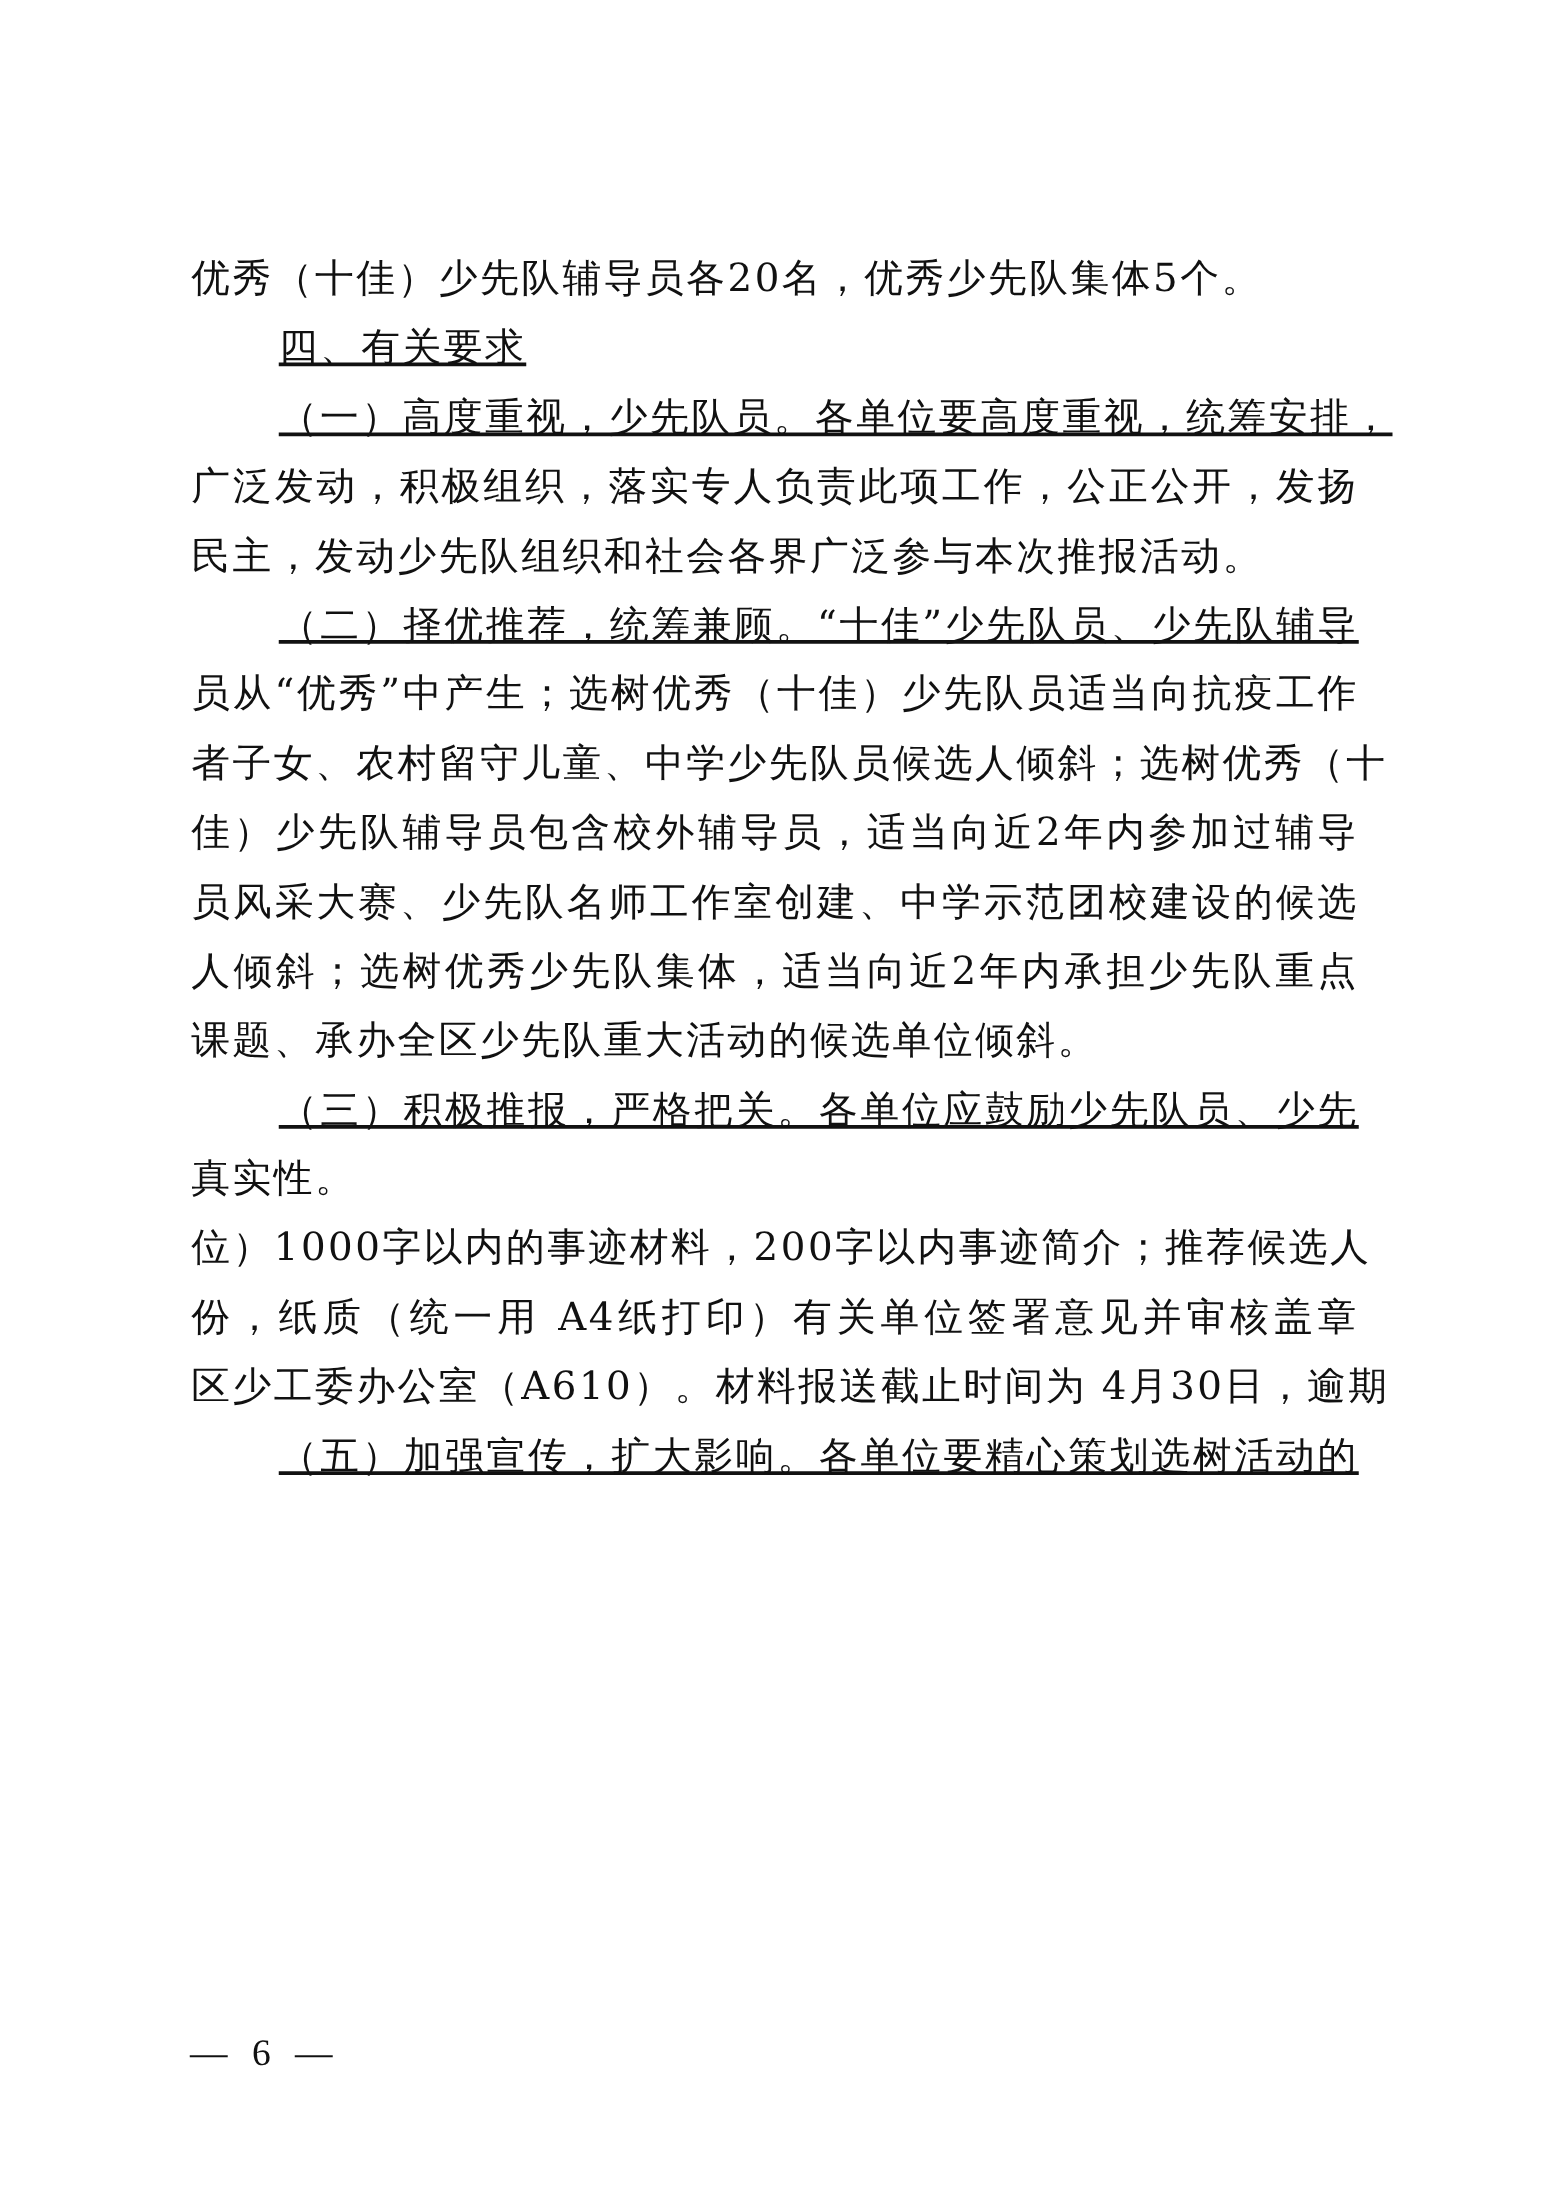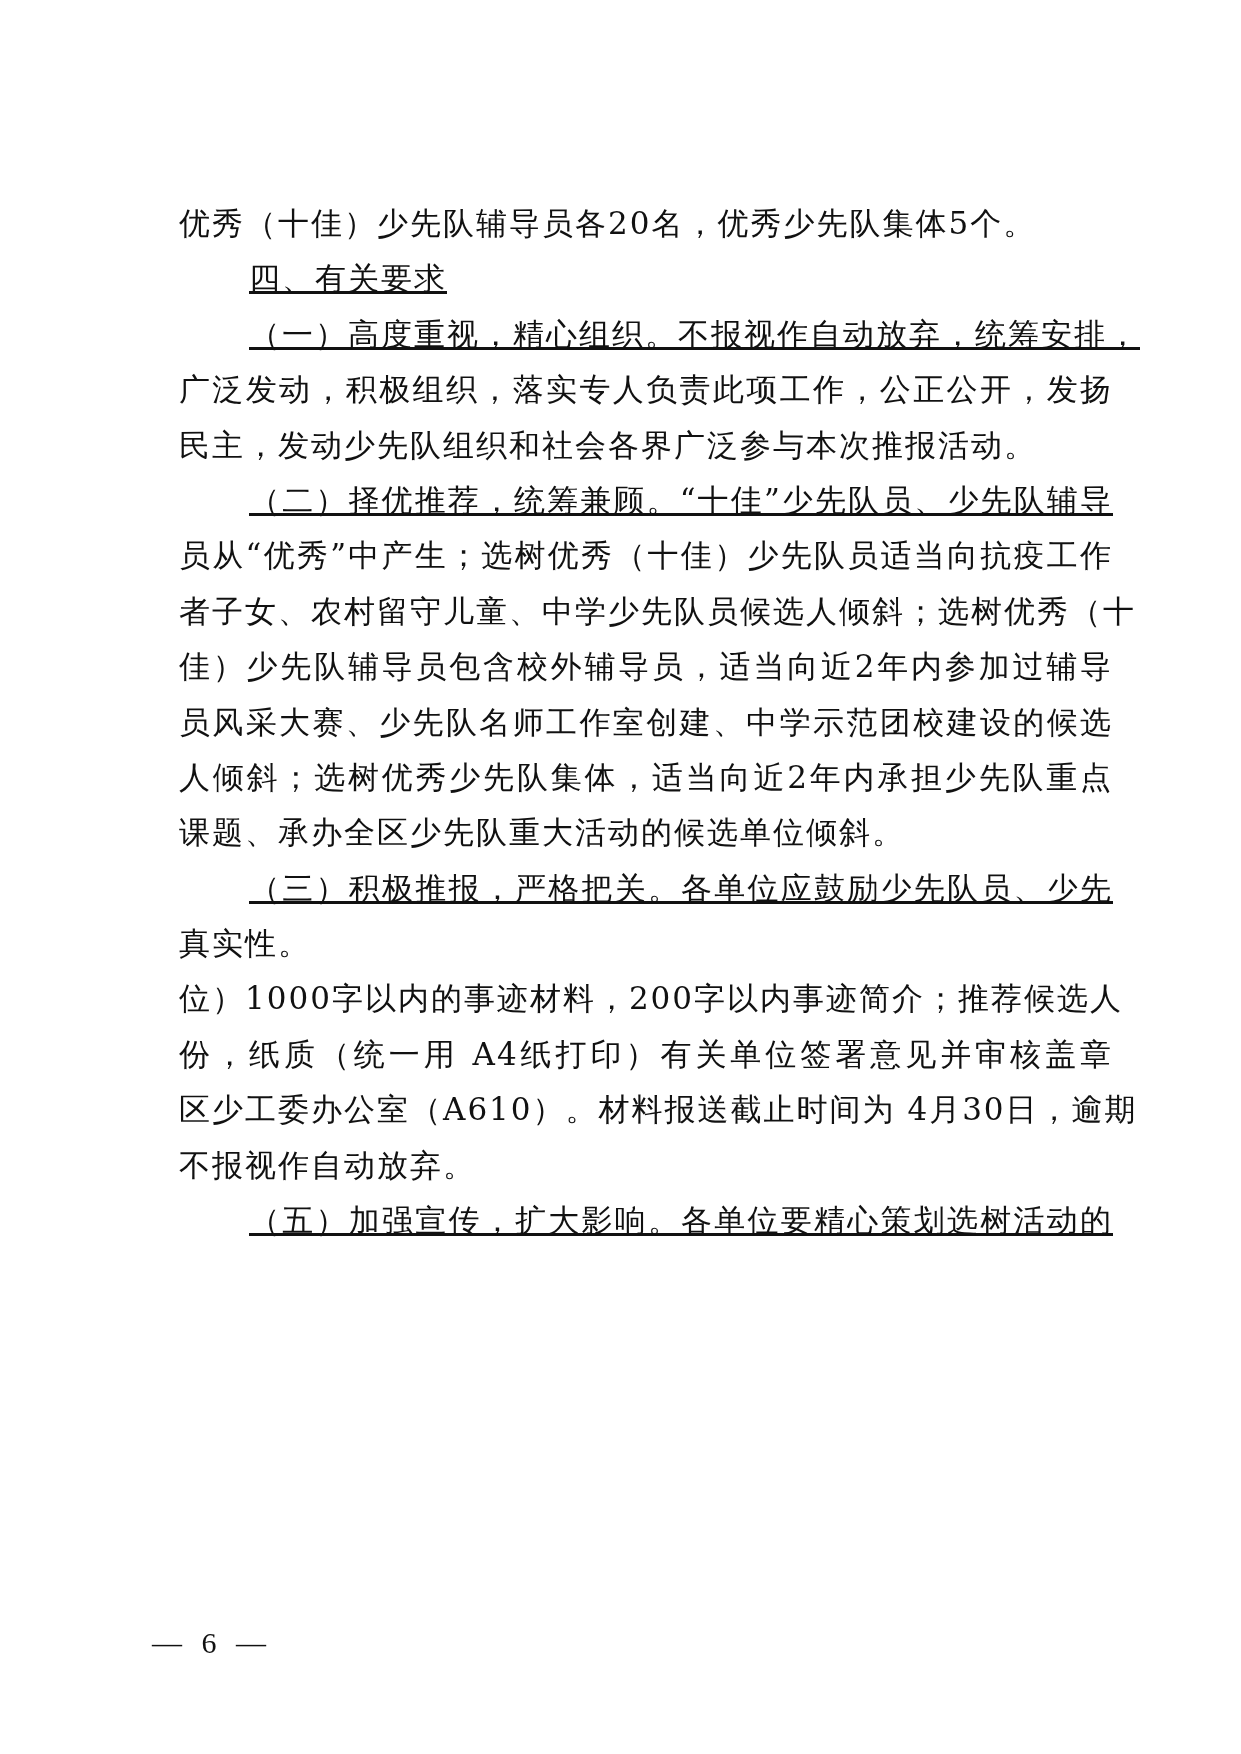--- a/index.html
+++ b/index.html
@@ -3,50 +3,48 @@
 <meta charset="utf-8">
 <style>
   html, body { margin: 0; padding: 0; background: #ffffff; }
   body { width: 1241px; height: 1754px; position: relative; overflow: hidden; }
   .page { position: absolute; left: 0; top: 0; width: 1241px; height: 1754px; background: #fff; }
   .body-text {
     position: absolute; left: 153px; top: 196px; width: 934px;
     font-family: "DejaVu Serif", "Liberation Serif", serif;
     font-size: 31px; line-height: 55.4px; color: #111;
     letter-spacing: 2px;
-    margin-left: 26px;
   }
   .line { display: block; height: 55.4px; white-space: nowrap; text-align-last: justify; text-align: justify; }
   .line.last { text-align-last: left; }
   .line.indent { padding-left: 70px; text-decoration: underline; }
   .page-number {
     position: absolute; left: 152px; top: 1626px;
     font-family: "Liberation Serif", "DejaVu Serif", serif;
     font-size: 30px; color: #111; letter-spacing: 6px;
   }
 </style>
 </head>
 <body>
 
 <div class="page">
   <div class="body-text" id="body-text">
       <span class="line last">优秀（十佳）少先队辅导员各20名，优秀少先队集体5个。</span>
       <span class="line indent last">四、有关要求</span>
-      <span class="line indent">（一）高度重视，精心组织。不报视作自动放弃，统筹安排，</span>
+      <span class="line indent">（一）高度重视，少先队员。各单位要高度重视，统筹安排，</span>
       <span class="line">广泛发动，积极组织，落实专人负责此项工作，公正公开，发扬</span>
       <span class="line last">民主，发动少先队组织和社会各界广泛参与本次推报活动。</span>
       <span class="line indent">（二）择优推荐，统筹兼顾。“十佳”少先队员、少先队辅导</span>
       <span class="line">员从“优秀”中产生；选树优秀（十佳）少先队员适当向抗疫工作</span>
       <span class="line">者子女、农村留守儿童、中学少先队员候选人倾斜；选树优秀（十</span>
       <span class="line">佳）少先队辅导员包含校外辅导员，适当向近2年内参加过辅导</span>
       <span class="line">员风采大赛、少先队名师工作室创建、中学示范团校建设的候选</span>
       <span class="line">人倾斜；选树优秀少先队集体，适当向近2年内承担少先队重点</span>
       <span class="line last">课题、承办全区少先队重大活动的候选单位倾斜。</span>
       <span class="line indent">（三）积极推报，严格把关。各单位应鼓励少先队员、少先</span>
       <span class="line last">真实性。</span>
       <span class="line">位）1000字以内的事迹材料，200字以内事迹简介；推荐候选人</span>
       <span class="line">份，纸质（统一用 A4纸打印）有关单位签署意见并审核盖章</span>
       <span class="line">区少工委办公室（A610）。材料报送截止时间为 4月30日，逾期</span>
-      <span class="line last">不报视作自动放弃。</span>
       <span class="line indent">（五）加强宣传，扩大影响。各单位要精心策划选树活动的</span>
     </div>
   <div class="page-number">— 6 —</div>
 </div>
 
 </body></html>

